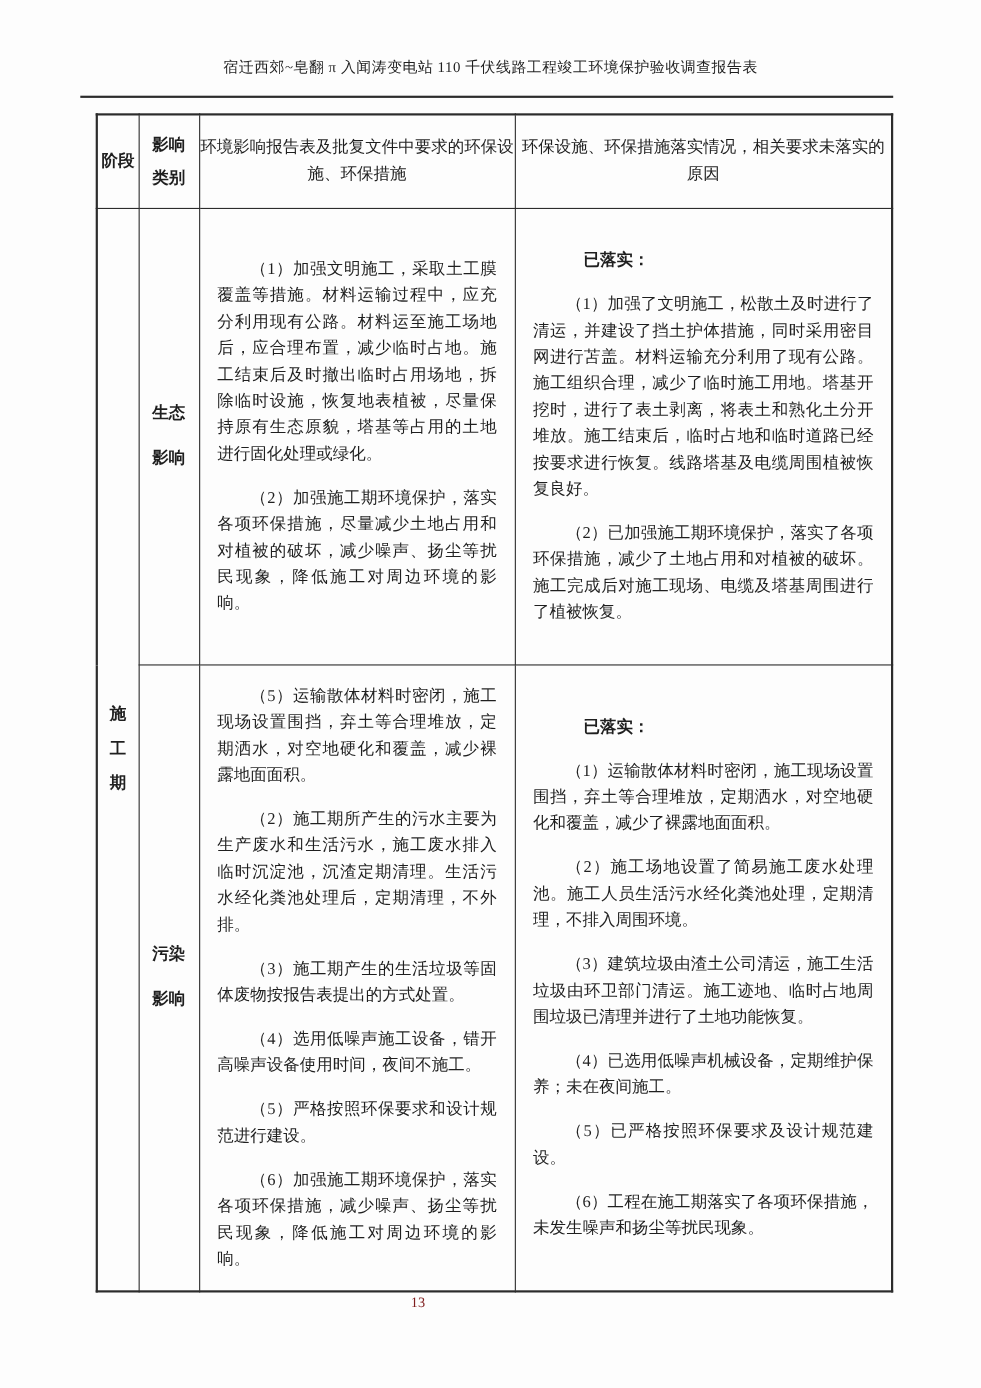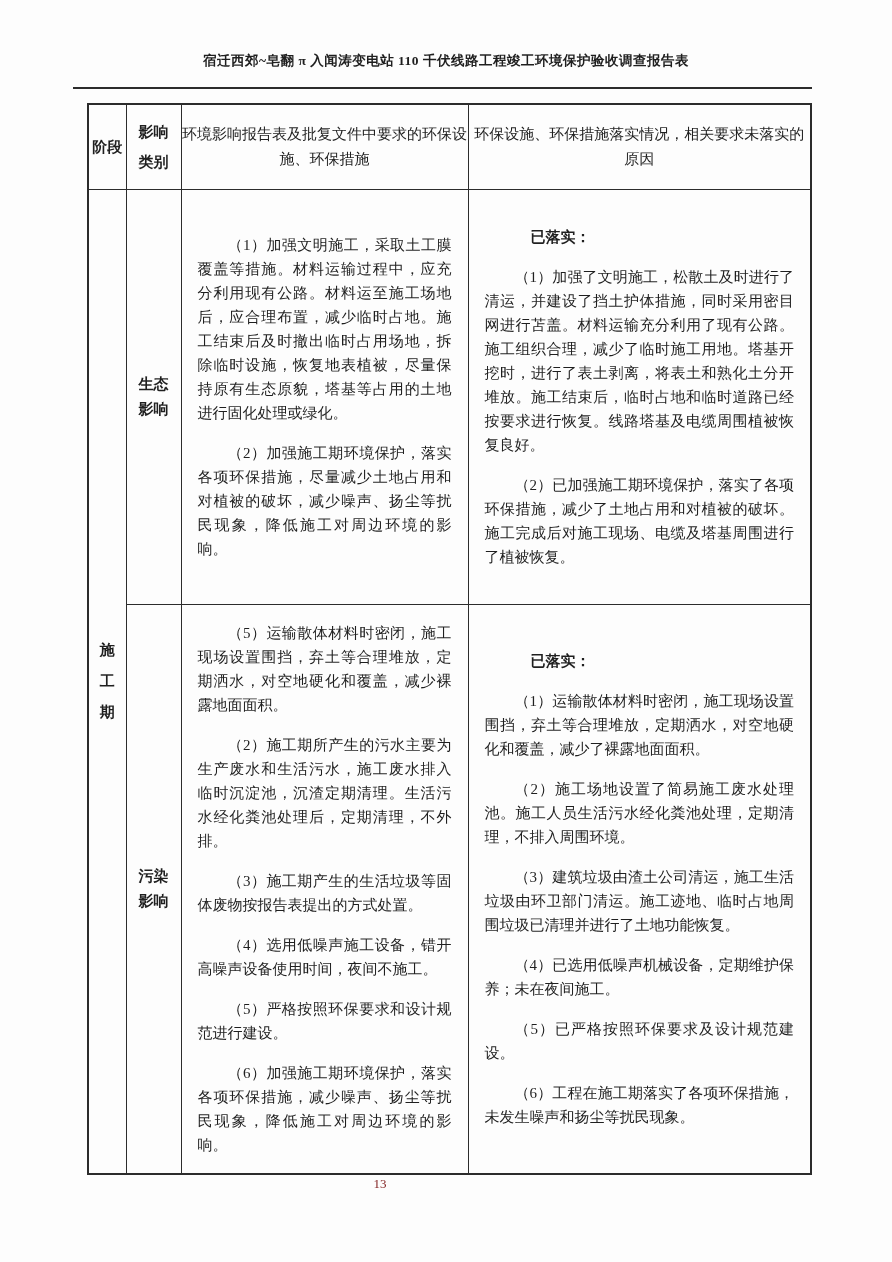--- a/index.html
+++ b/index.html
@@ -15,21 +15,21 @@
     color: #1f1f1f;
     overflow: hidden;
   }
   .doc-title {
     position: absolute;
     top: 52px;
     left: 0;
     width: 892px;
     text-align: center;
     font-size: 13.5px;
-    font-weight: bold;
+    font-weight: normal;
     letter-spacing: 0.5px;
     white-space: nowrap;
   }
   .title-rule {
     position: absolute;
     top: 87px;
     left: 73px;
     width: 739px;
     height: 2px;
     background: #2c2c2c;
@@ -56,21 +56,21 @@
 
   th.hdr { font-weight: bold; text-align: center; line-height: 25px; padding: 2px 8px; }
   .stack {
     font-weight: bold;
     text-align: center;
     margin: 12px auto;
     word-break: break-all;
   }
   .stack.two-per-line { width: 2.4em; line-height: 30px; }
   .stack.one-per-line { width: 1.2em; line-height: 31px; }
-  .stack.cat { line-height: 25px; font-family: Liberation Serif, serif; }
+  .stack.cat { line-height: 41px; font-family: Liberation Serif, serif; }
 
   td.text-cell { padding: 0 6px; }
   td.text-cell p {
     margin: 16px;
     font-size: 15px;
     line-height: 24px;
     text-align: justify;
     text-indent: 2em;
   }
   td.text-cell p.impl-label {

